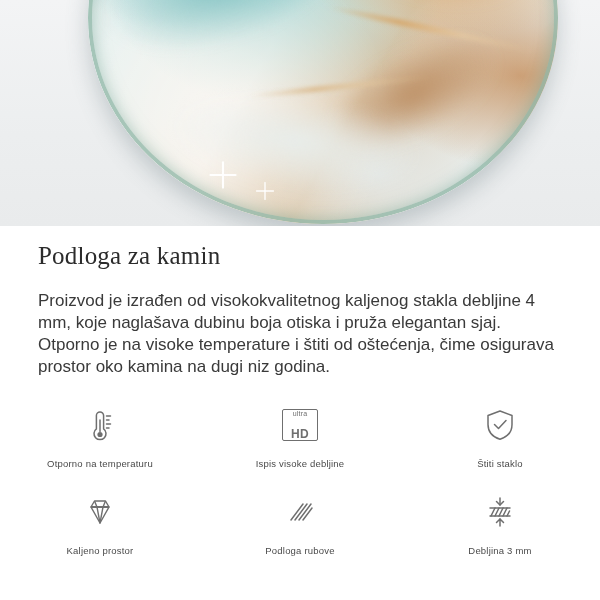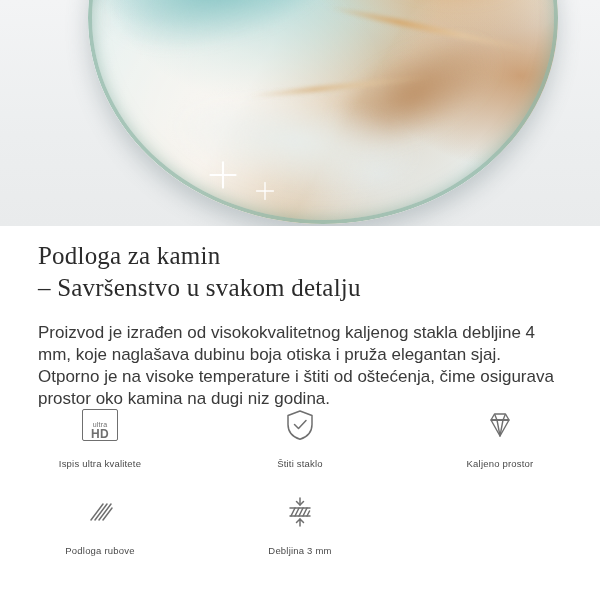--- a/index.html
+++ b/index.html
@@ -191,21 +191,21 @@
     text-align: center;
     letter-spacing: .2px;
   }
   .uhd-box {
     width: 34px; height: 30px;
     border: 1.6px solid #6f6f6f;
     border-radius: 2px;
     display: flex;
     flex-direction: column;
     align-items: center;
-    justify-content: flex-end;
+    justify-content: space-between;
     line-height: 1;
   }
   .uhd-top { font-size: 7px; color: #6f6f6f; letter-spacing: .2px; }
   .uhd-bot { font-size: 12px; font-weight: bold; color: #6f6f6f; letter-spacing: .3px; }
 </style>
 </head>
 <body>
 
 <div class="page">
 
@@ -222,36 +222,46 @@
       <div class="disc-gloss"></div>
       <div class="disc-edge"></div>
     </div>
     <div class="sparkle s1"></div>
     <div class="sparkle s2"></div>
   </div>
 
   <div class="content">
     <h1 class="headline">
       <span>Podloga za kamin</span>
-      <span class="line2">– Savršenstvo u svakom detalju</span>
     </h1>
     <p class="body-copy">Proizvod je izrađen od visokokvalitetnog kaljenog stakla debljine 4 mm, koje naglašava dubinu boja otiska i pruža elegantan sjaj. Otporno je na visoke temperature i štiti od oštećenja, čime osigurava prostor oko kamina na dugi niz godina.</p>
   </div>
 
   <div class="features">
 
+    <div class="feature">
+      <div class="feature-icon">
+        <svg width="44" height="44" viewBox="0 0 44 44" fill="none" stroke="#6f6f6f" stroke-width="1.5" stroke-linecap="round">
+          <path d="M22 9 a3.6 3.6 0 0 1 3.6 3.6 v13.2 a6 6 0 1 1 -7.2 0 V12.6 A3.6 3.6 0 0 1 22 9 z"></path>
+          <path d="M22 17 v11.5"></path>
+          <circle cx="22" cy="31.5" r="2.6" fill="#6f6f6f" stroke="none"></circle>
+          <path d="M28.5 13 h4M28.5 17 h2.5M28.5 21 h4M28.5 25 h2.5"></path>
+        </svg>
+      </div>
+      <div class="feature-label">Otporno na temperaturu</div>
+    </div>
 
     <div class="feature">
       <div class="feature-icon">
         <div class="uhd-box">
           <div class="uhd-top">ultra</div>
           <div class="uhd-bot">HD</div>
         </div>
       </div>
-      <div class="feature-label">Ispis ultra kvalitete</div>
+      <div class="feature-label">Ispis visoke debljine</div>
     </div>
 
     <div class="feature">
       <div class="feature-icon">
         <svg width="44" height="44" viewBox="0 0 44 44" fill="none" stroke="#6f6f6f" stroke-width="1.5" stroke-linecap="round" stroke-linejoin="round">
           <path d="M22 8 L34 12.5 v9 c0 7.5 -5.2 12.6 -12 14.8 C15.2 34.1 10 29 10 21.5 v-9 z"></path>
           <path d="M16.5 21.5 l4 4 l7.5 -8"></path>
         </svg>
       </div>
       <div class="feature-label">Štiti staklo</div>

